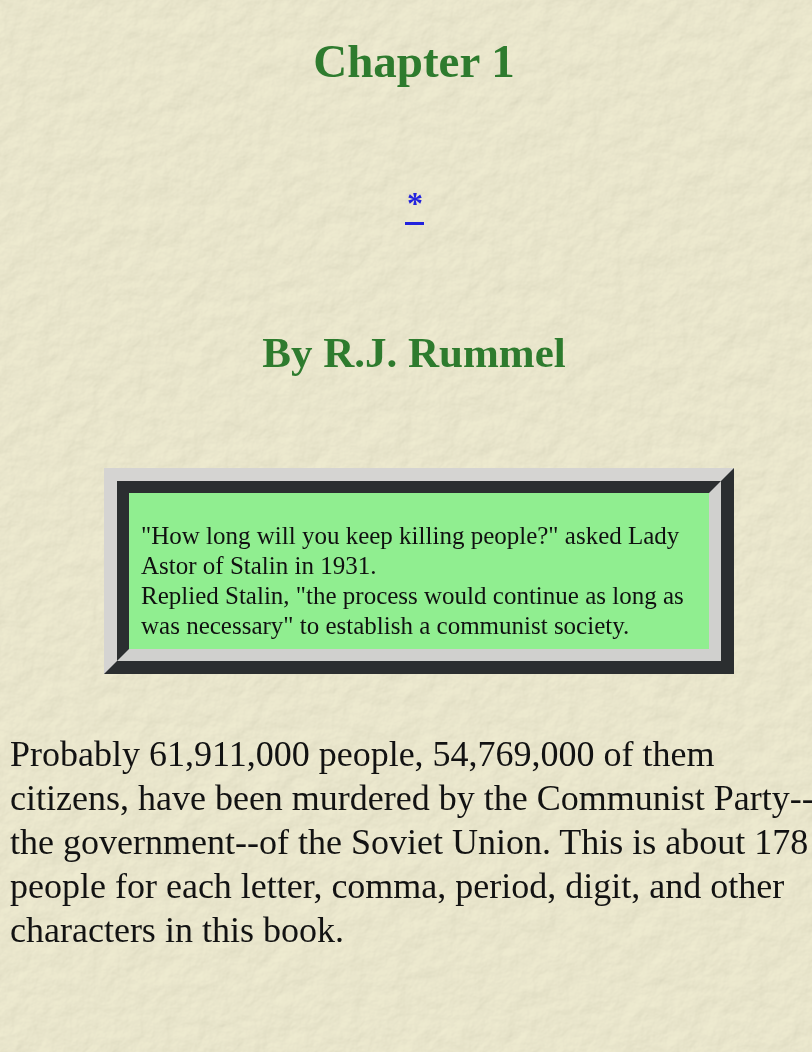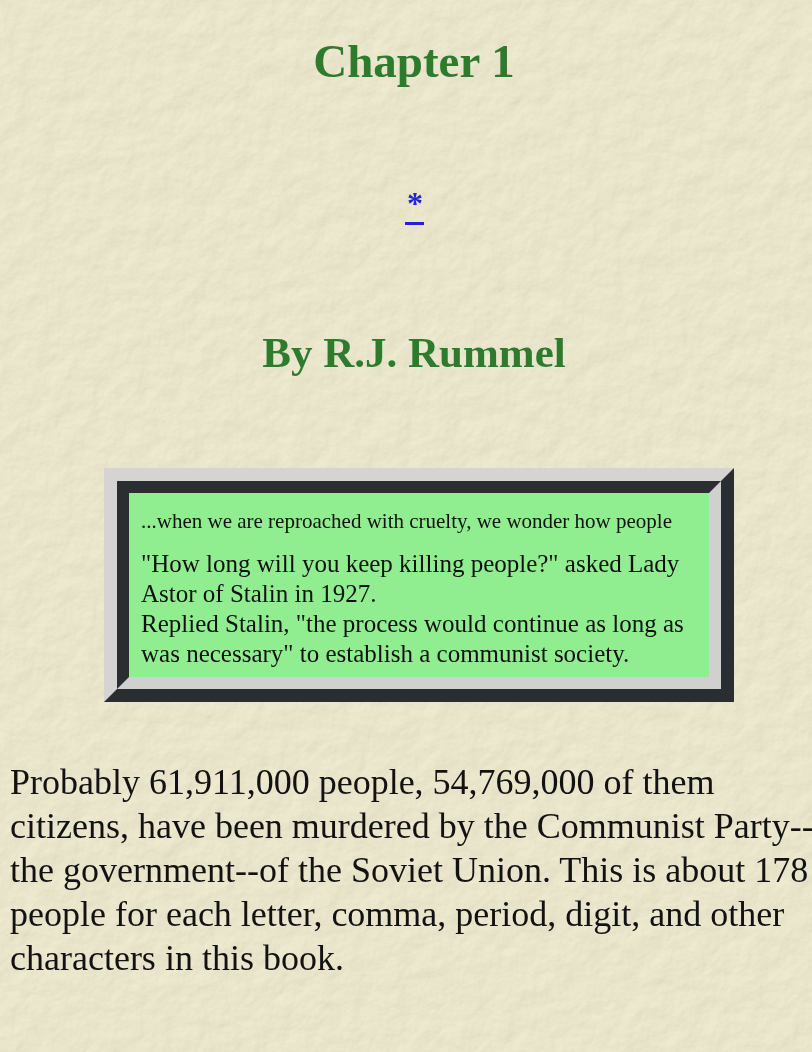--- a/index.html
+++ b/index.html
@@ -118,26 +118,25 @@
     <a class="footnote-link" href="#"><span class="footnote-star">*</span></a>
   </h2>
 
   <h2 class="byline-heading">By R.J. Rummel</h2>
 
   <div class="quote-frame-outer">
     <div class="quote-frame-inner">
       <div class="quote-content">
 
         <div class="quote-lenin">
-          <div class="quote-line">...when we are reproached with cruelty, we wonder how people</div>
         </div>
 
         <div class="quote-stalin">
           <div class="quote-line">"How long will you keep killing people?" asked Lady</div>
-          <div class="quote-line">Astor of Stalin in 1927.</div>
+          <div class="quote-line">Astor of Stalin in 1931.</div>
           <div class="quote-line">Replied Stalin, "the process would continue as long as</div>
           <div class="quote-line">was necessary" to establish a communist society.</div>
         </div>
 
       </div>
     </div>
   </div>
 
   <div class="body-paragraph">
     <div class="paragraph-line">Probably 61,911,000 people, 54,769,000 of them</div>

